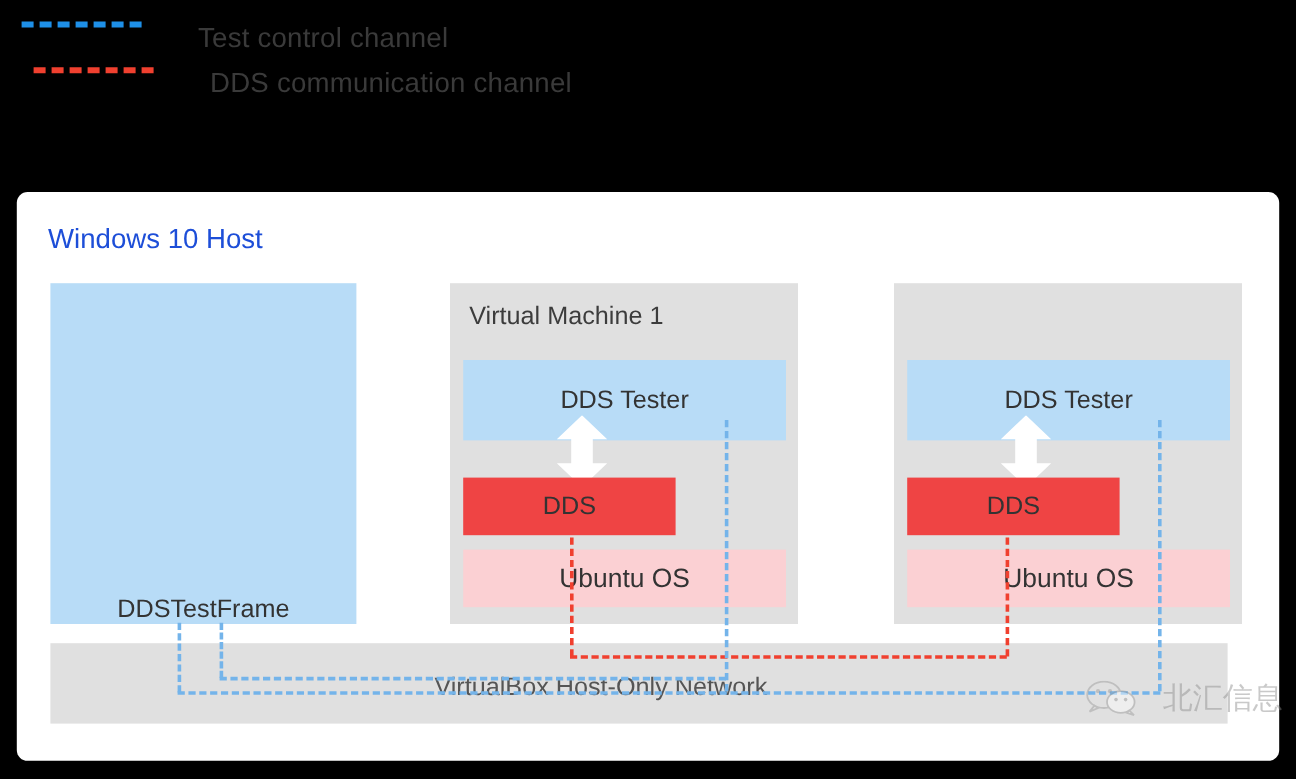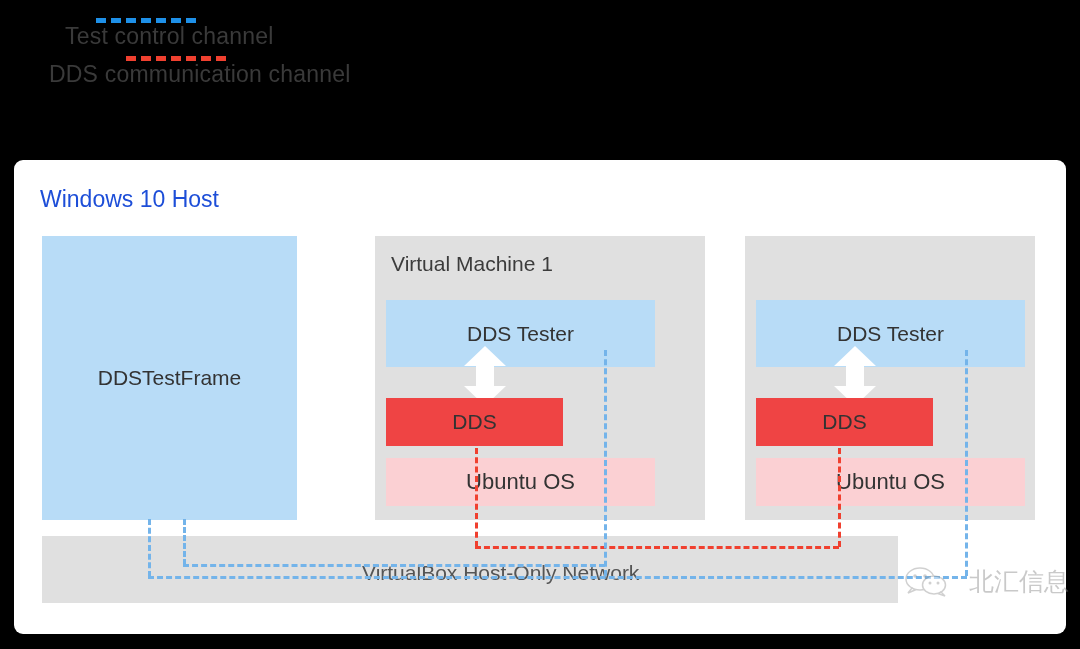--- a/index.html
+++ b/index.html
@@ -4,21 +4,21 @@
 <style>
   html,body{margin:0;padding:0;}
   body{
     width:1080px;height:649px;background:#000;overflow:hidden;
     font-family:"Liberation Sans","DejaVu Sans",sans-serif;
     position:relative;
   }
   #stage{position:absolute;left:0;top:0;width:1080px;height:649px;}
 
   
-  .legend-row{position:absolute;display:flex;align-items:center;flex-direction:column;}
+  .legend-row{position:absolute;display:flex;}
   .legend-dash{width:100px;height:0;border-top:5px dashed #1e90e8;}
   .legend-dash.red{border-top-color:#f0402f;}
   .legend-label{
     margin-left:47px;color:#3a3a3a;font-size:23px;letter-spacing:.2px;
     white-space:nowrap;
   }
 
   
   #host-panel{
     position:absolute;left:14px;top:160px;width:1052px;height:474px;
@@ -27,45 +27,45 @@
   #host-title{
     position:absolute;left:26px;top:26px;font-size:23px;color:#1d4ed8;
     white-space:nowrap;
   }
 
   
   .box{position:absolute;display:flex;align-items:center;justify-content:center;
        font-size:21px;color:#333;box-sizing:border-box;}
   .blue{background:#b8dcf7;}
 
-  #ddstestframe{left:42px;top:236px;width:255px;height:284px;}
+  #ddstestframe{left:42px;top:236px;width:255px;height:284px;align-items:flex-end;}
 
   .vm{position:absolute;top:236px;width:290px;height:284px;background:#e0e0e0;}
-  #vm1{left:375px;padding-left:40px;}
+  #vm1{left:375px;}
   #vm2{left:745px;}
   .vm-title{
     position:absolute;left:16px;top:16px;font-size:21px;color:#3c3c3c;
     white-space:nowrap;
   }
   .vm-tester{position:absolute;left:11px;top:64px;width:269px;height:67px;
              background:#b8dcf7;display:flex;align-items:center;justify-content:center;
              font-size:21px;color:#333;}
   .vm-dds{position:absolute;left:11px;top:162px;width:177px;height:48px;
           background:#ef4444;display:flex;align-items:center;justify-content:center;
           font-size:21px;color:#333;}
   .vm-os{position:absolute;left:11px;top:222px;width:269px;height:48px;
          background:#fbd0d3;display:flex;align-items:center;justify-content:center;
          font-size:22px;color:#333;}
 
   
   .vm-arrow{position:absolute;left:89px;top:110px;width:42px;height:60px;}
 
   
   #network-bar{
-    position:absolute;left:42px;top:536px;width:856px;height:67px;background:#e0e0e0;
+    position:absolute;left:42px;top:536px;width:981px;height:67px;background:#e0e0e0;
   }
   #network-label{
     position:absolute;left:320px;top:25px;font-size:21px;color:#555;white-space:nowrap;
   }
 
   
   .vline{position:absolute;width:0;border-left:3px dashed #74b4ea;}
   .hline{position:absolute;height:0;border-top:3px dashed #74b4ea;}
   .vline.red{border-left:3px dashed #f0402f;}
   .hline.red{border-top:3px dashed #f0402f;}
@@ -83,21 +83,21 @@
 </head>
 <body>
 
 <div id="stage">
 
   <div class="legend-row" style="left:18px;top:18px;">
     <span class="legend-dash"></span>
     <span class="legend-label">Test control channel</span>
   </div>
 
-  <div class="legend-row" style="left:2px;top:56px;">
+  <div class="legend-row" style="left:28px;top:56px;">
     <span class="legend-dash red"></span>
     <span class="legend-label">DDS communication channel</span>
   </div>
 
   <div id="host-panel">
     <div id="host-title">Windows 10 Host</div>
   </div>
 
   <div id="ddstestframe" class="box blue">
     <span>DDSTestFrame</span>

